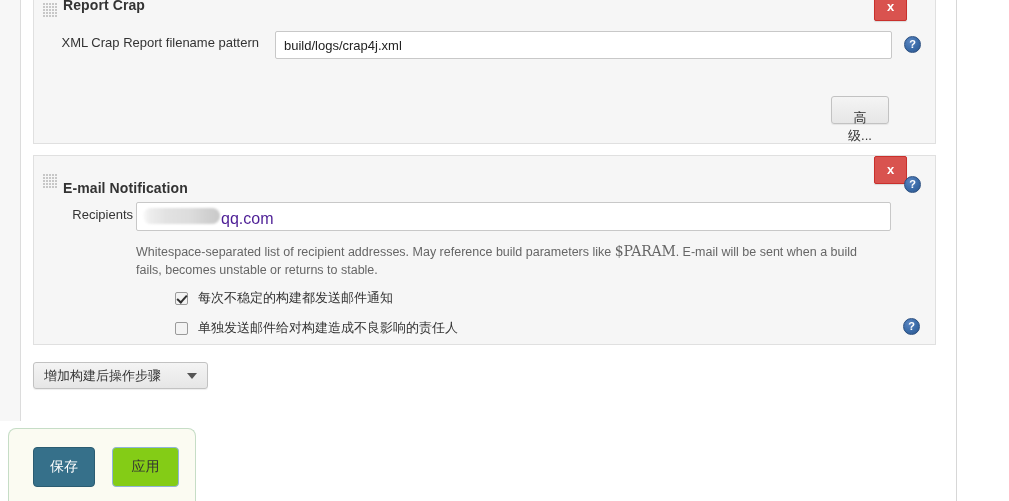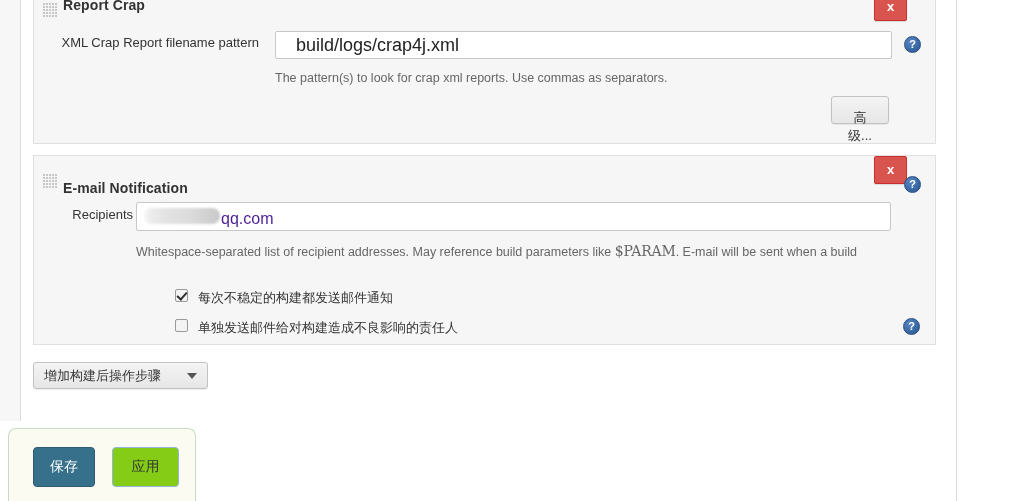--- a/index.html
+++ b/index.html
@@ -143,23 +143,23 @@
     font-size: 13px;
     line-height: 28px;
   }
   .text-input {
     position: absolute;
     background: #ffffff;
     border: 1px solid #c8c8c8;
     border-radius: 2px;
     box-sizing: border-box;
     font-family: "Liberation Sans", sans-serif;
-    font-size: 18px;
+    font-size: 13px;
     color: #222222;
-    padding: 0 20px;
+    padding: 0 8px;
     outline: none;
   }
   .help-text {
     position: absolute;
     color: #666666;
     font-size: 12.5px;
     line-height: 18px;
   }
   .mono-param {
     font-family: "DejaVu Serif", serif;
@@ -200,20 +200,21 @@
     border-right: 5px solid transparent;
     border-top: 6px solid #555555;
     display: inline-block;
   }
 
   
   .cb-row {
     position: absolute;
     left: 141px;
     display: flex;
+    align-items: center;
     gap: 10px;
   }
   .cbox {
     width: 13px; height: 13px;
     border: 1px solid #9a9a9a;
     background: #f3f3f3;
     border-radius: 2px;
     box-sizing: border-box;
     position: relative;
     cursor: pointer;
@@ -305,42 +306,41 @@
       <div class="panel-title">Report Crap</div>
       <button class="close-x">x</button>
     </div>
 
     <div class="field-row" style="top:36px;">
       <div class="field-label" style="left:0; width:225px;">XML Crap Report filename pattern</div>
       <input class="text-input" type="text" style="left: 241px; top: 2px; width: 617px; height: 28px;" value="build/logs/crap4j.xml">
       <div class="help-icon" style="left:870px; top:7px;">?</div>
     </div>
 
-    <div class="help-text" style="left:241px; top:76px; width:640px;">The pattern(s) to look for crap xml reports. Use commas as separators.</div>
 
     <button class="btn-grey" id="advanced-button">高级...</button>
   </div>
 
   <div class="panel" id="panel-email-notification">
 
     <div class="panel-head">
       <div class="drag-handle" style="top:18px;"></div>
       <div class="panel-title" style="top:12px;margin-top:12px;">E-mail Notification</div>
       <button class="close-x" style="top:0px;">x</button>
       <div class="help-icon" style="left:870px; top:20px;">?</div>
     </div>
 
     <div class="field-row" style="top:45px;">
       <div class="field-label" style="left:0; width:99px;">Recipients</div>
       <input class="text-input" type="text" style="left: 102px; top: 1px; width: 755px; height: 29px;">
       <div class="redaction" style="left:109px; top:7px; width:77px; height:16px;"></div>
       <div class="recipients-value" style="left:187px; top:10px;">qq.com</div>
     </div>
 
-    <div class="help-text" style="left:102px; top:86px; width:760px;"><span>Whitespace-separated list of recipient addresses. May reference build parameters like </span><span class="mono-param">$PARAM</span><span>. E-mail will be sent when a build</span><br></div>
+    <div class="help-text" style="left:102px; top:86px; width:760px;"><span>Whitespace-separated list of recipient addresses. May reference build parameters like </span><span class="mono-param">$PARAM</span><span>. E-mail will be sent when a build</span><br><span>fails, becomes unstable or returns to stable.</span></div>
 
     <div class="cb-row" style="top:133px;">
       <div class="cbox checked"></div>
       <div class="cb-label">每次不稳定的构建都发送邮件通知</div>
     </div>
 
     <div class="cb-row" style="top:163px;">
       <div class="cbox"></div>
       <div class="cb-label">单独发送邮件给对构建造成不良影响的责任人</div>
     </div>

